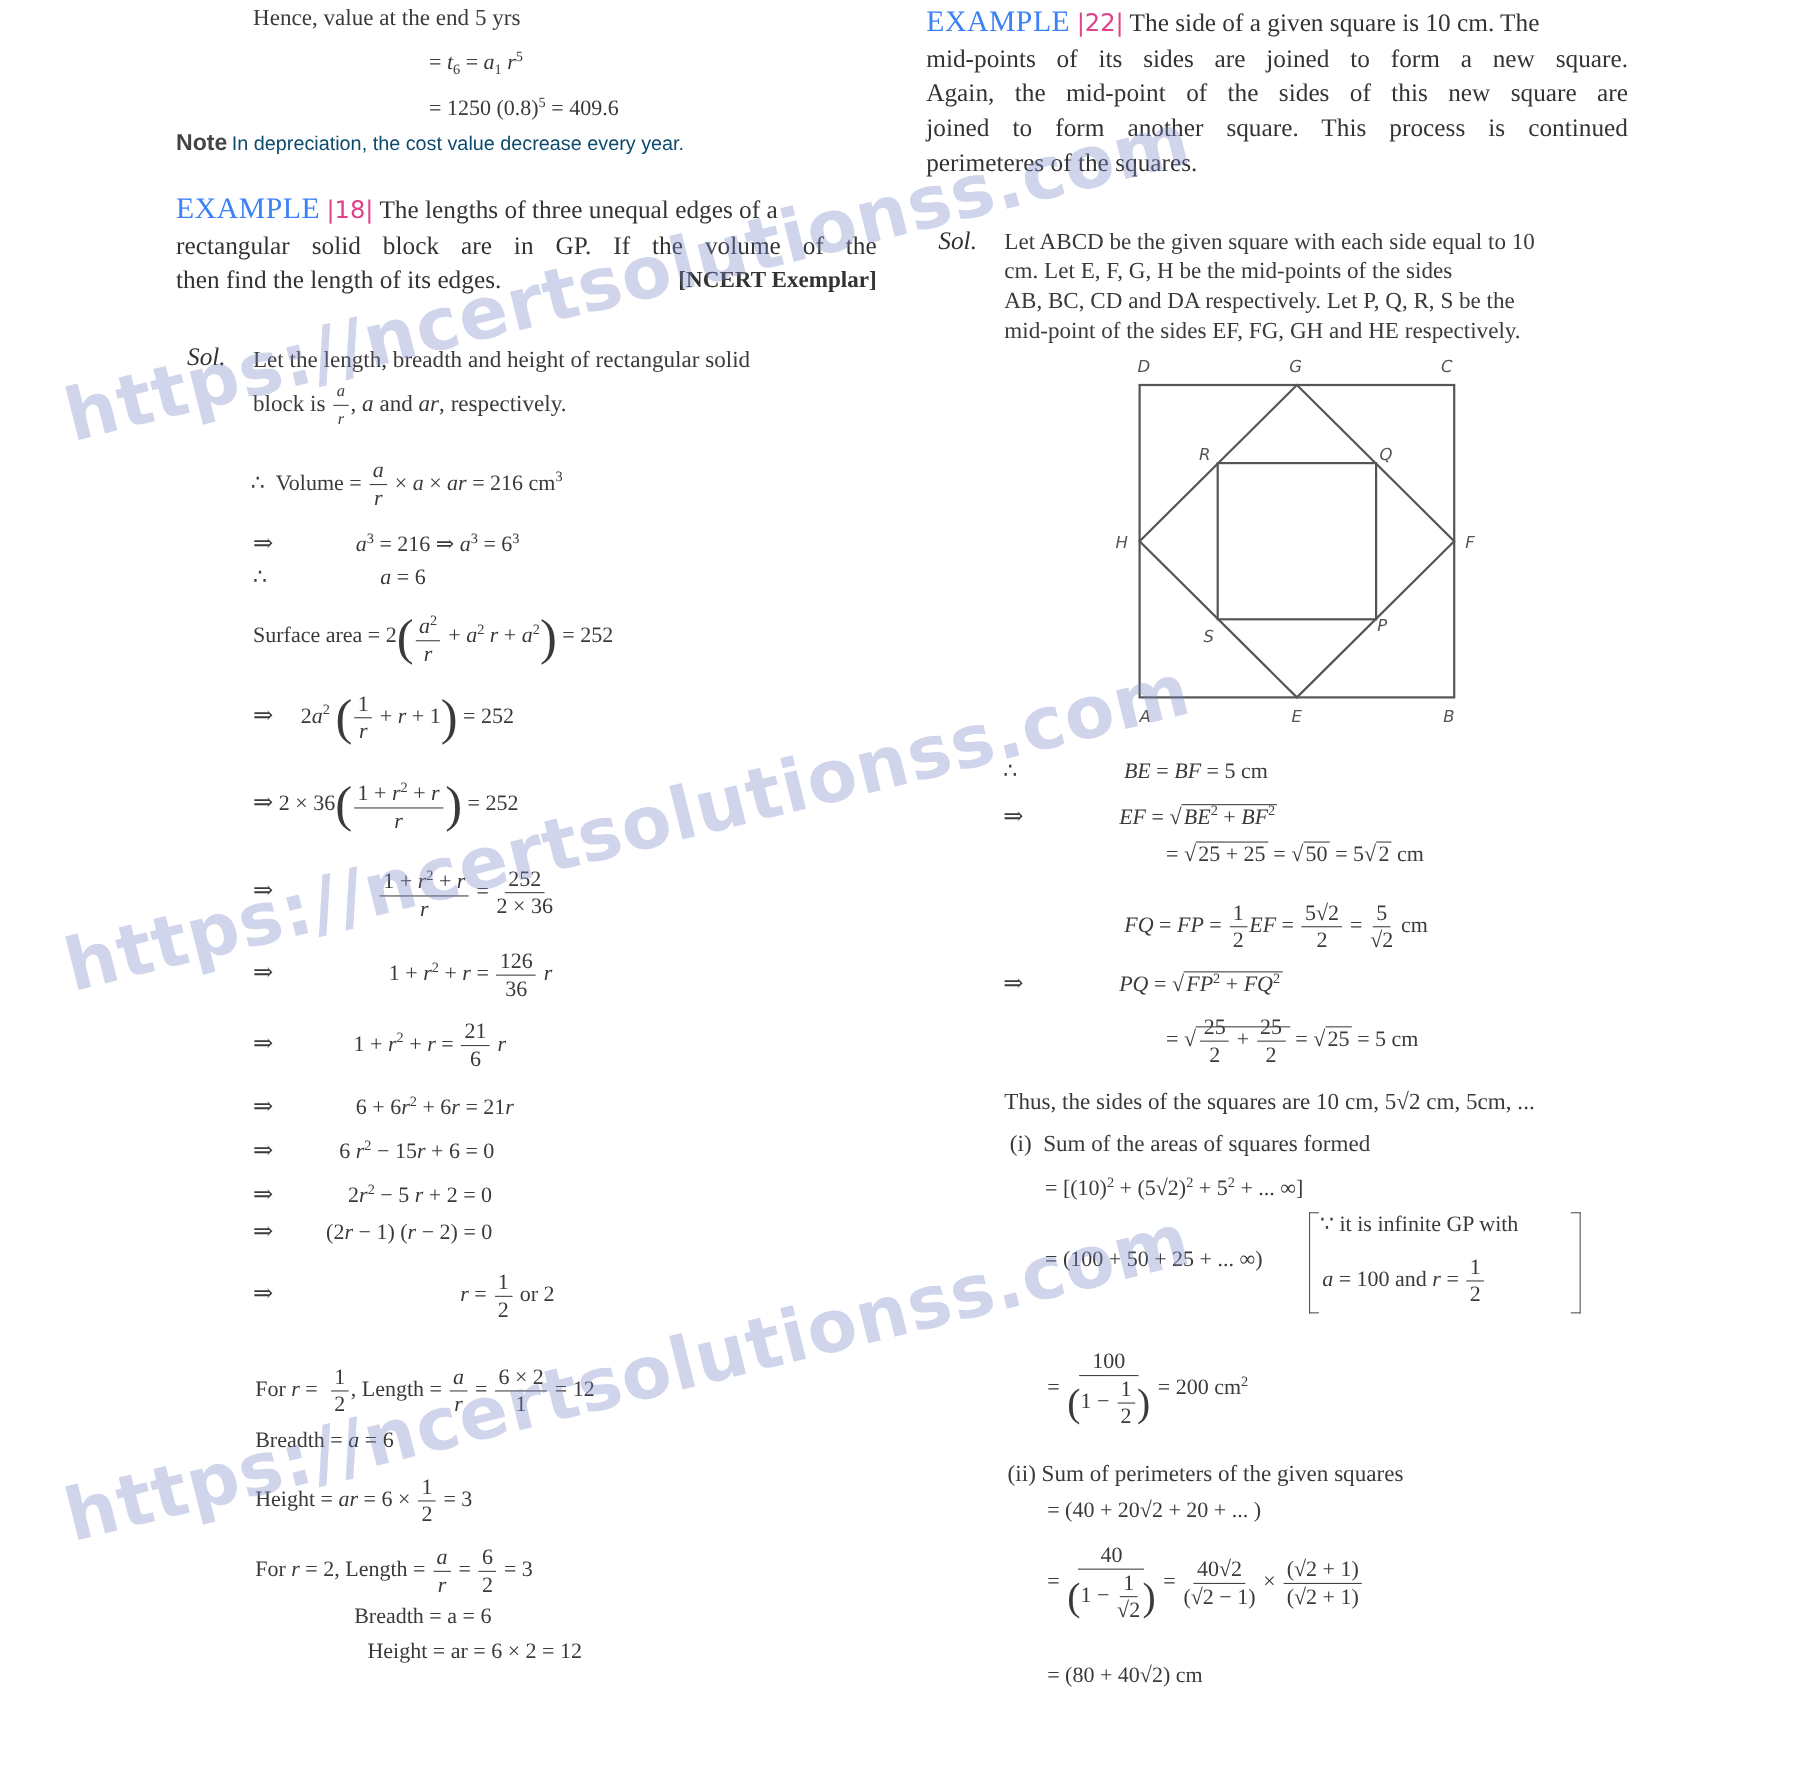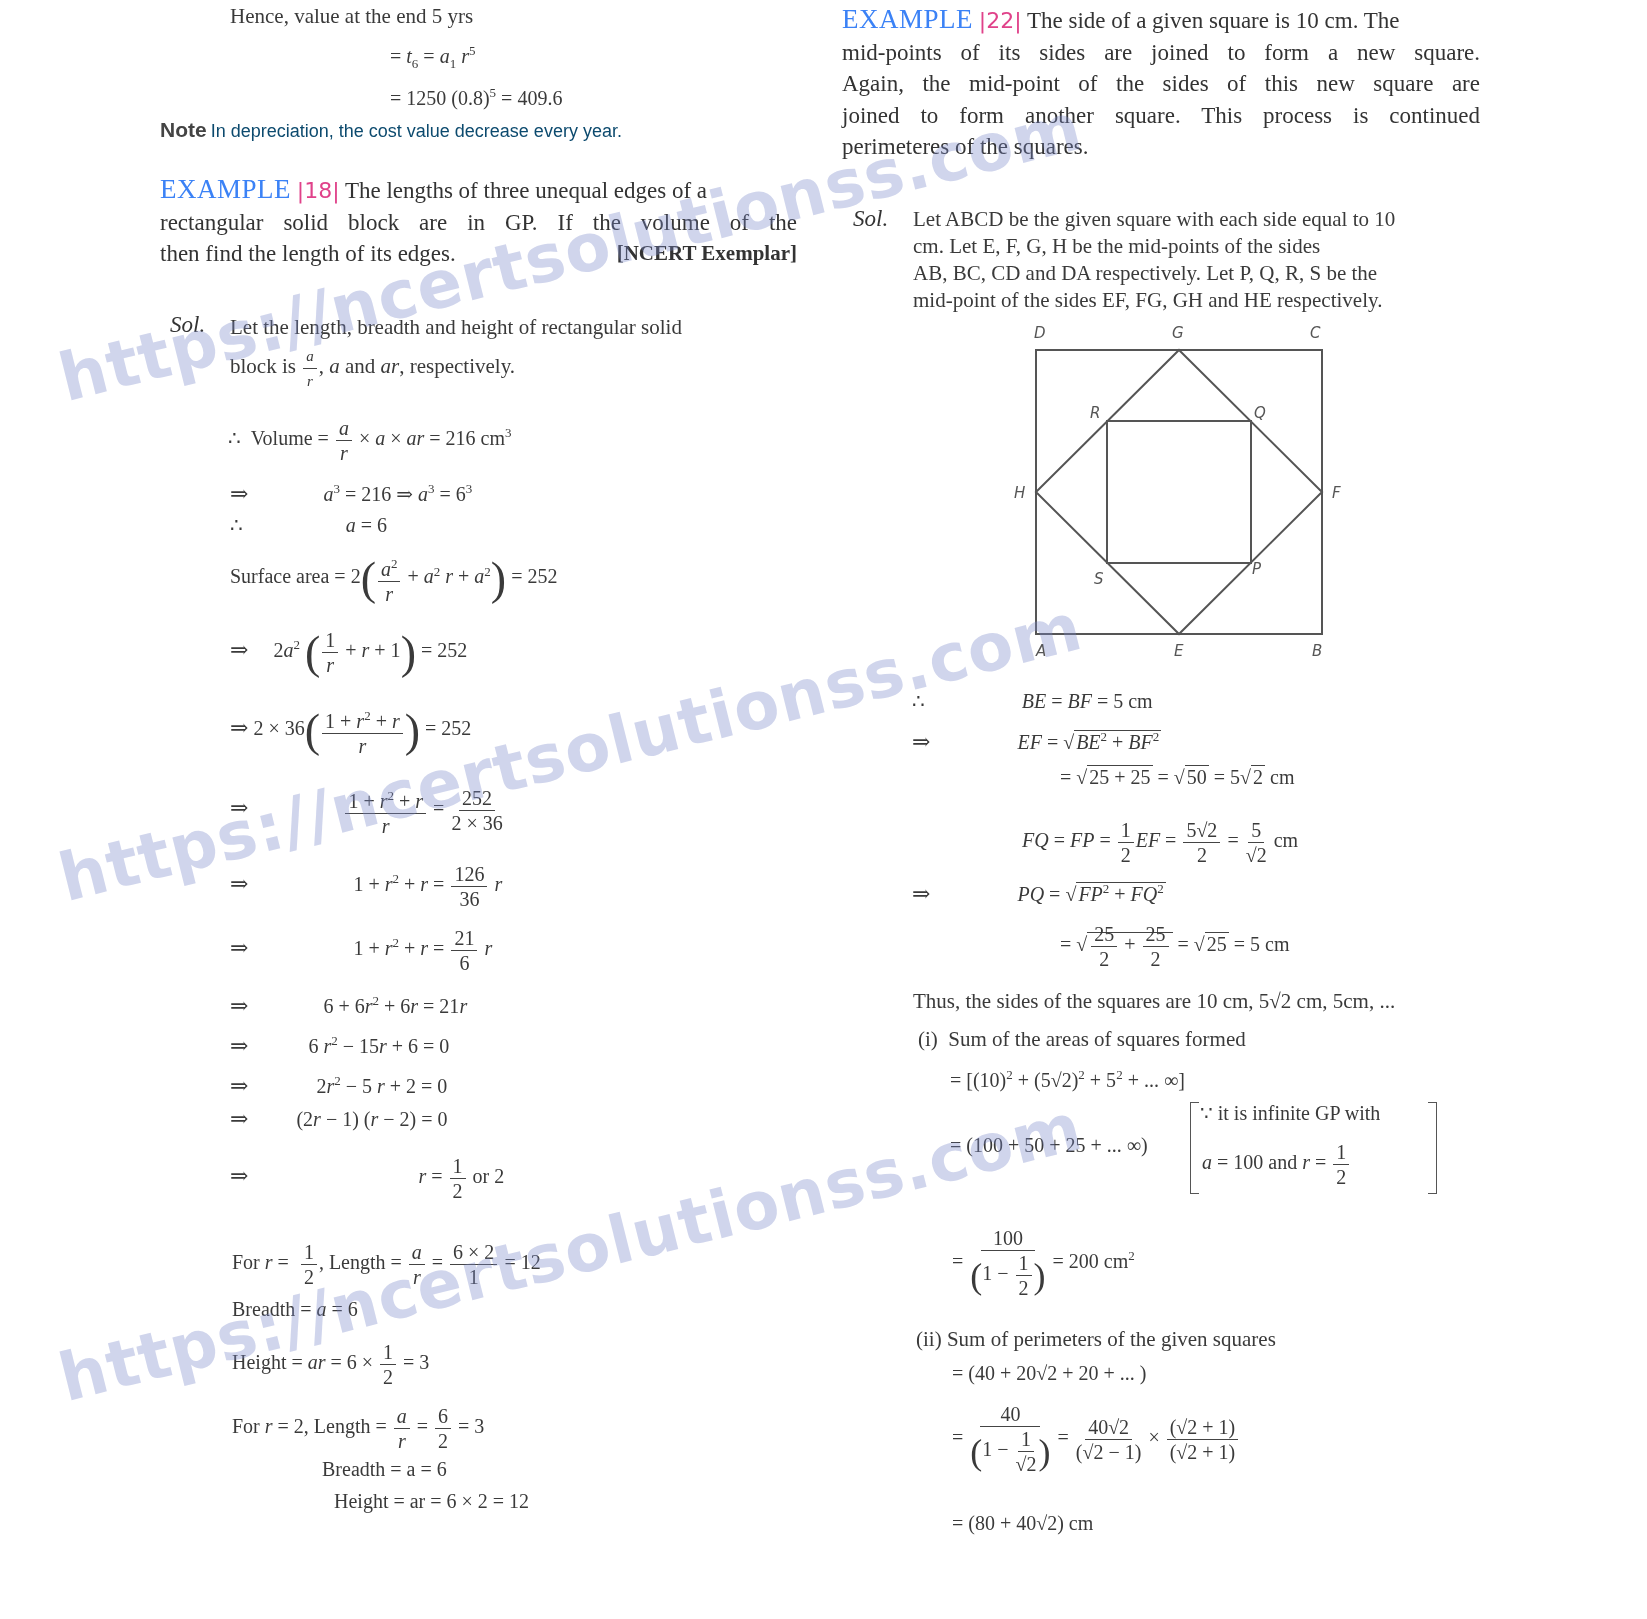--- a/index.html
+++ b/index.html
@@ -111,21 +111,21 @@
   </div>
   <div class="abs math" style="left:230px;top:862px;">
     <span class="arrow">⇒</span>
     <span style="margin-left:100px;">1 + <span class="i">r</span><span class="sup">2</span> + <span class="i">r</span> = <span class="frac">
           <span class="n">126</span>
           <span>36</span>
         </span> <span class="i">r</span></span>
   </div>
   <div class="abs math" style="left:230px;top:926px;">
     <span class="arrow">⇒</span>
-    <span style="margin-left:100px;">1 + <span class="i">r</span><span class="sup">2</span> + <span class="i">r</span> = <span class="frac">
+    <span style="margin-left:68px;">1 + <span class="i">r</span><span class="sup">2</span> + <span class="i">r</span> = <span class="frac">
           <span class="n">21</span>
           <span>6</span>
         </span> <span class="i">r</span></span>
   </div>
   <div class="abs math" style="left:230px;top:988px;">
     <span class="arrow">⇒</span><span style="margin-left:75px;">6 + 6<span class="i">r</span><span class="sup">2</span> + 6<span class="i">r</span> = 21<span class="i">r</span></span>
   </div>
   <div class="abs math" style="left:230px;top:1028px;text-align:right;">
     <span class="arrow">⇒</span><span style="margin-left:60px;">6 <span class="i">r</span><span class="sup">2</span> − 15<span class="i">r</span> + 6 = 0</span>
   </div>

